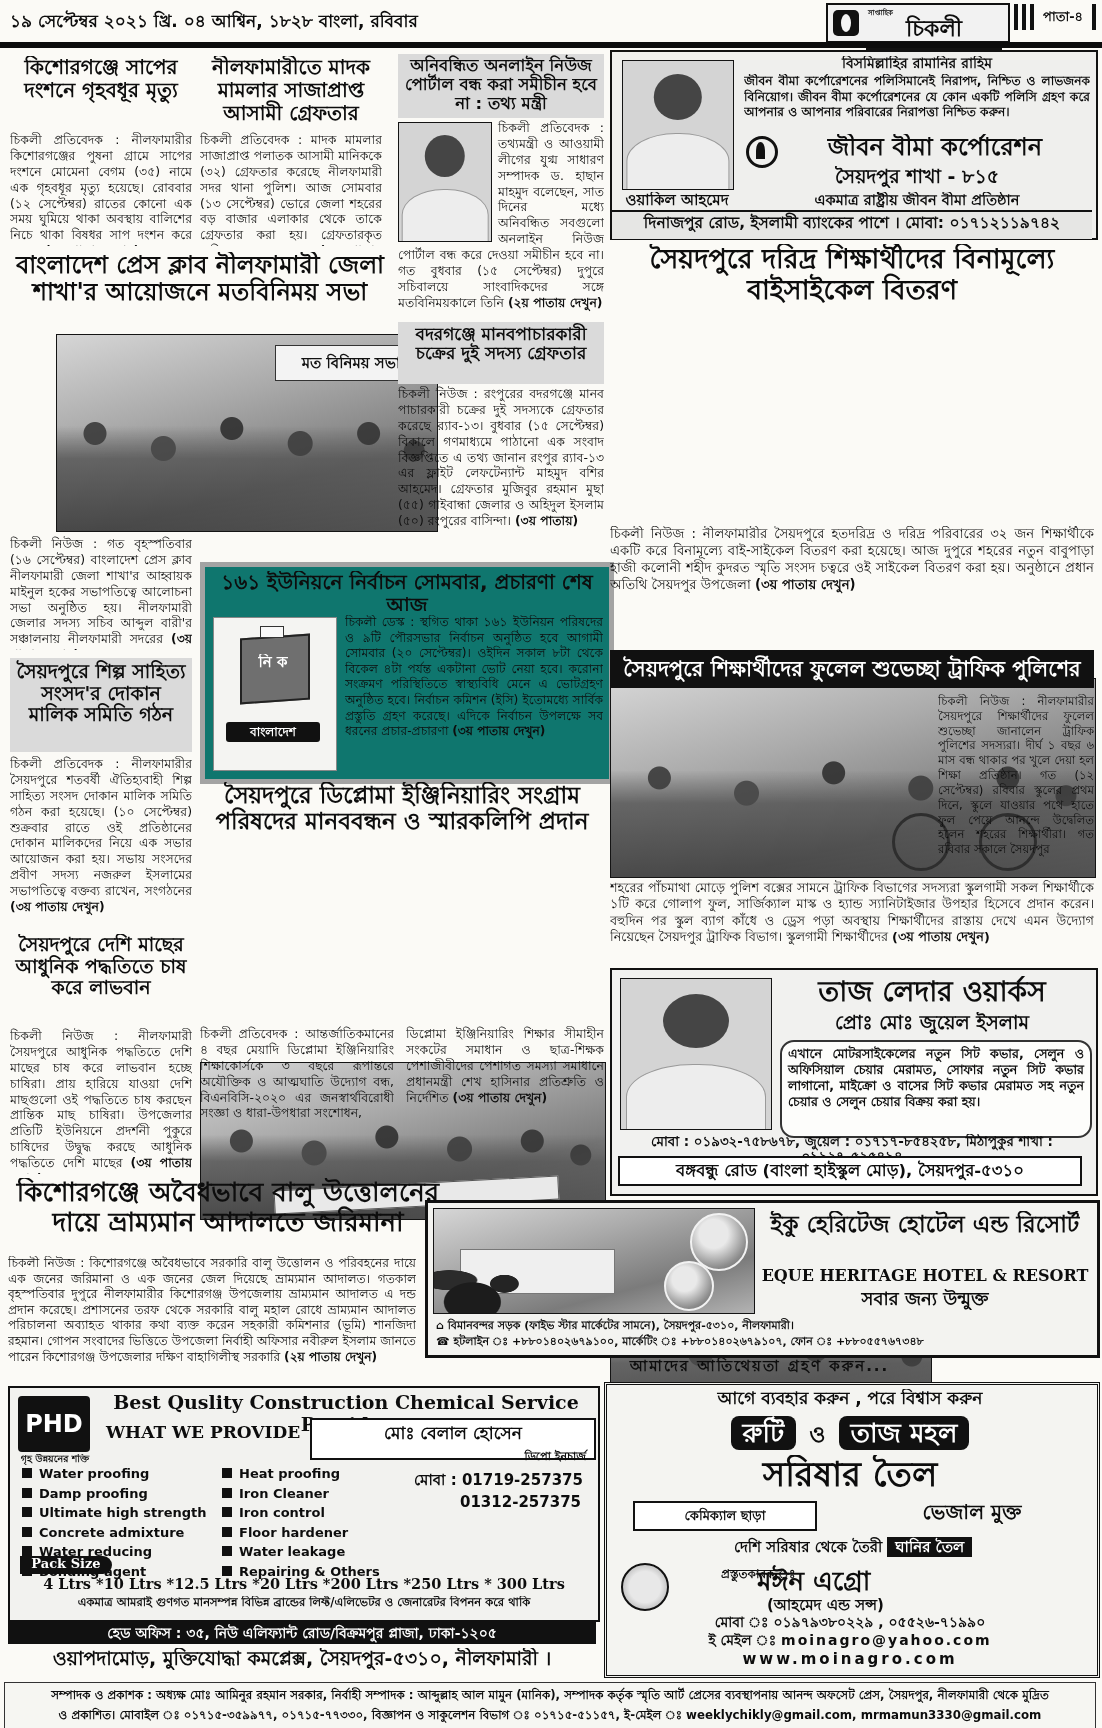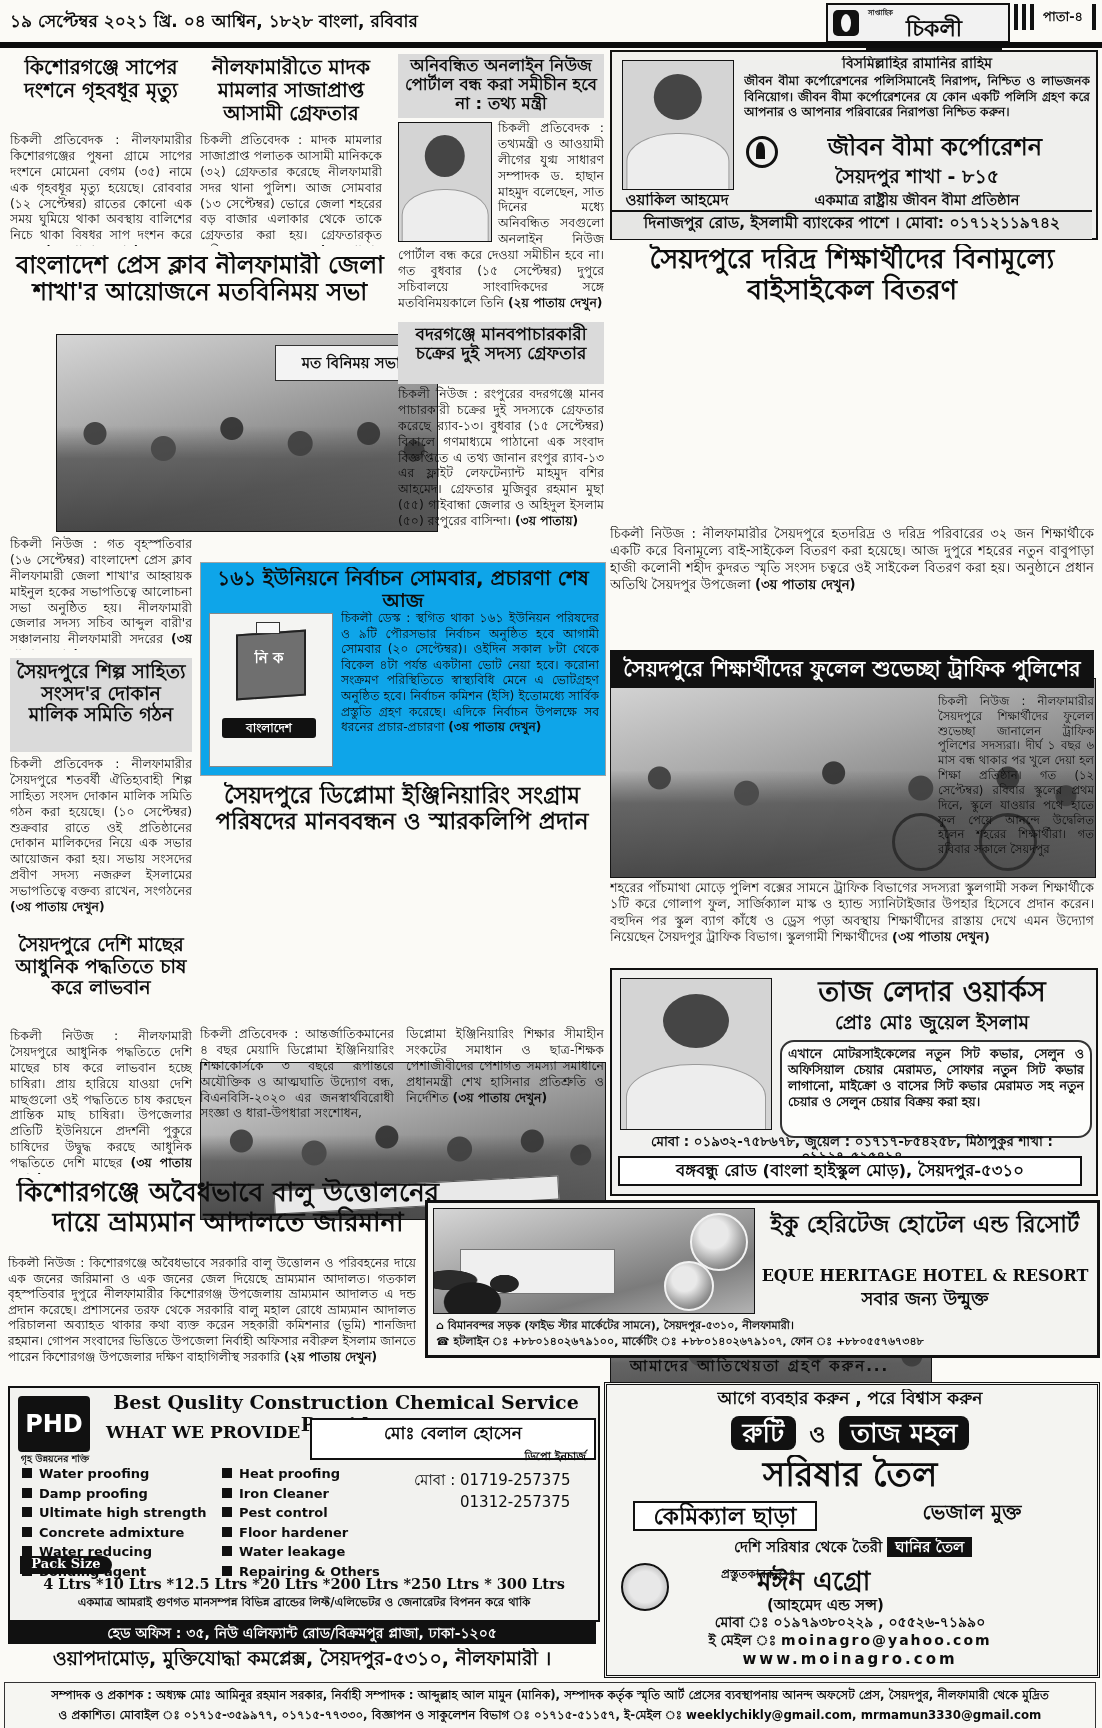--- a/index.html
+++ b/index.html
@@ -119,21 +119,21 @@
     <span>চিকলী নিউজ : নীলফামারী সৈয়দপুরে আধুনিক পদ্ধতিতে দেশি মাছের চাষ করে লাভবান হচ্ছে চাষিরা। প্রায় হারিয়ে যাওয়া দেশি মাছগুলো ওই পদ্ধতিতে চাষ করছেন প্রান্তিক মাছ চাষিরা। উপজেলার প্রতিটি ইউনিয়নে প্রদর্শনী পুকুরে চাষিদের উদ্বুদ্ধ করছে আধুনিক পদ্ধতিতে দেশি মাছের</span>
     <span class="more">(৩য় পাতায় দেখুন)</span>
   </div>
 
   <div class="a t gb" style="left:398px;top:322px;width:198px;height:56px;font-size:17px;">বদরগঞ্জে মানবপাচারকারী চক্রের দুই সদস্য গ্রেফতার</div>
   <div class="a j" style="left:398px;top:386px;width:206px;height:170px;">
     <span>চিকলী নিউজ : রংপুরের বদরগঞ্জে মানব পাচারকারী চক্রের দুই সদস্যকে গ্রেফতার করেছে র‍্যাব-১৩। বুধবার (১৫ সেপ্টেম্বর) বিকালে গণমাধ্যমে পাঠানো এক সংবাদ বিজ্ঞপ্তিতে এ তথ্য জানান রংপুর র‍্যাব-১৩ এর ফ্লাইট লেফটেন্যান্ট মাহমুদ বশির আহমেদ। গ্রেফতার মুজিবুর রহমান মুছা (৫৫) গাইবান্ধা জেলার ও অহিদুল ইসলাম (৫০) রংপুরের বাসিন্দা।</span>
     <span class="more">(৩য় পাতায়)</span>
   </div>
 
-  <div class="a" style="left:200px;top:562px;width:404px;height:212px;background:#0ea5e9;border:1px solid #a3a3a3;">
+  <div class="a" style="left:200px;top:562px;width:404px;height:212px;background:#0f766e;border:5px solid #a3a3a3;">
     <div class="a t" style="left:4px;top:4px;width:396px;height:40px;font-size:20px;">১৬১ ইউনিয়নে নির্বাচন সোমবার, প্রচারণা শেষ আজ</div>
     <div class="a" style="left:8px;top:50px;width:122px;height:152px;border:1px solid #888;background:#f4f4f2;">
       <span class="a" style="left:26px;top:18px;width:66px;height:62px;background:#6f6f6f;border:2px solid #222;transform:skewY(-4deg);"></span>
       <span class="a" style="left:46px;top:8px;width:22px;height:10px;background:#f8f8f8;border:1px solid #333;"></span>
       <span class="a t" style="left:26px;top:36px;width:66px;color:#fff;font-size:15px;">নি ক</span>
       <span class="a t inv" style="left:12px;top:104px;width:94px;height:20px;font-size:12px;line-height:20px;border-radius:3px;">বাংলাদেশ</span>
     </div>
     <div class="a j" style="left:140px;top:48px;width:258px;height:158px;font-size:12.2px;">
       <span>চিকলী ডেস্ক : স্থগিত থাকা ১৬১ ইউনিয়ন পরিষদের ও ৯টি পৌরসভার নির্বাচন অনুষ্ঠিত হবে আগামী সোমবার (২০ সেপ্টেম্বর)। ওইদিন সকাল ৮টা থেকে বিকেল ৪টা পর্যন্ত একটানা ভোট নেয়া হবে। করোনা সংক্রমণ পরিস্থিতিতে স্বাস্থ্যবিধি মেনে এ ভোটগ্রহণ অনুষ্ঠিত হবে। নির্বাচন কমিশন (ইসি) ইতোমধ্যে সার্বিক প্রস্তুতি গ্রহণ করেছে। এদিকে নির্বাচন উপলক্ষে সব ধরনের প্রচার-প্রচারণা</span>
       <span class="more">(৩য় পাতায় দেখুন)</span>
@@ -225,47 +225,47 @@
       <div><span class="bullet"></span><span>Water proofing</span></div>
       <div><span class="bullet"></span><span>Damp proofing</span></div>
       <div><span class="bullet"></span><span>Ultimate high strength</span></div>
       <div><span class="bullet"></span><span>Concrete admixture</span></div>
       <div><span class="bullet"></span><span>Water reducing</span></div>
       <div><span class="bullet"></span><span>Bonding agent</span></div>
     </div>
     <div class="a" style="left:212px;top:76px;width:180px;font-size:13px;font-weight:bold;line-height:1.5;">
       <div><span class="bullet"></span><span>Heat proofing</span></div>
       <div><span class="bullet"></span><span>Iron Cleaner</span></div>
-      <div><span class="bullet"></span><span>Pest control</span></div>
+      <div><span class="bullet"></span><span>Iron control</span></div>
       <div><span class="bullet"></span><span>Floor hardener</span></div>
       <div><span class="bullet"></span><span>Water leakage</span></div>
       <div><span class="bullet"></span><span>Repairing &amp; Others</span></div>
     </div>
-    <div class="a" style="left:404px;top:80px;width:180px;font-size:15px;font-weight:normal;">
+    <div class="a" style="left:404px;top:80px;width:180px;font-size:15px;font-weight:bold;">
       <span>মোবা :</span>
       <span>01719-257375</span><br>
       <span style="padding-left:46px;">01312-257375</span>
     </div>
 
     <div class="a inv serif" style="left:10px;top:168px;width:92px;height:18px;font-weight:bold;font-size:13px;text-align:center;border-radius:0 9px 9px 0;">Pack Size</div>
     <div class="a t serif" style="left:8px;top:188px;width:572px;font-size:14.5px;">4 Ltrs *10 Ltrs *12.5 Ltrs *20 Ltrs *200 Ltrs *250 Ltrs * 300 Ltrs</div>
     <div class="a t" style="left:8px;top:208px;width:572px;font-size:11.5px;">একমাত্র আমরাই গুণগত মানসম্পন্ন বিভিন্ন ব্রান্ডের লিফ্ট/এলিভেটর ও জেনারেটর বিপনন করে থাকি</div>
   </div>
   <div class="a t inv" style="left:8px;top:1622px;width:588px;height:22px;font-size:14px;line-height:22px;">হেড অফিস : ৩৫, নিউ এলিফ্যান্ট রোড/বিক্রমপুর প্লাজা, ঢাকা-১২০৫</div>
   <div class="a t" style="left:8px;top:1648px;width:588px;font-size:19px;">ওয়াপদামোড়, মুক্তিযোদ্ধা কমপ্লেক্স, সৈয়দপুর-৫৩১০, নীলফামারী ।</div>
 
   <div class="a" style="left:604px;top:1382px;width:490px;height:290px;border:3px double #111;background:#f4f4f1;">
     <div class="a t" style="left:4px;top:4px;width:478px;font-size:17px;">আগে ব্যবহার করুন , পরে বিশ্বাস করুন</div>
     <div class="a" style="left:4px;top:28px;width:478px;text-align:center;">
       <span class="inv" style="font-weight:bold;font-size:26px;padding:2px 12px;border-radius:8px;">রুটি</span>
       <span style="font-weight:bold;font-size:22px;margin:0 8px;">ও</span>
       <span class="inv" style="font-weight:bold;font-size:26px;padding:2px 12px;border-radius:8px;">তাজ মহল</span>
     </div>
     <div class="a t" style="left:4px;top:70px;width:478px;font-size:34px;">সরিষার তৈল</div>
-    <div class="a box" style="left:26px;top:116px;width:180px;height:26px;font-weight:bold;font-size:23px;text-align:center;line-height:26px;background:#fff;">কেমিক্যাল ছাড়া</div>
+    <div class="a box" style="left:26px;top:116px;width:180px;height:26px;font-weight:bold;font-size:13px;text-align:center;line-height:26px;background:#fff;">কেমিক্যাল ছাড়া</div>
     <div class="a t" style="left:270px;top:116px;width:190px;font-size:20px;">ভেজাল মুক্ত</div>
     <div class="a" style="left:26px;top:150px;width:440px;text-align:center;">
       <span style="font-weight:bold;font-size:15px;">দেশি সরিষার থেকে তৈরী</span>
       <span class="inv" style="font-weight:bold;font-size:15px;padding:1px 8px;">ঘানির তৈল</span>
     </div>
     <div class="a" style="left:14px;top:178px;width:44px;height:44px;border:2px solid #111;border-radius:50%;background:radial-gradient(circle,#e8e8e8 0 50%,#9a9a9a 100%);"></div>
     <div class="a" style="left:66px;top:180px;font-size:12px;font-weight:bold;margin-left:48px;">প্রস্তুতকারক ঃ</div>
     <div class="a" style="left:150px;top:176px;font-size:26px;font-weight:bold;">মঈন এগ্রো</div>
     <div class="a" style="left:160px;top:208px;font-size:15px;font-weight:bold;">(আহমেদ এন্ড সন্স)</div>
     <div class="a t" style="left:4px;top:230px;width:478px;font-size:14px;">মোবা ঃ ০১৯৭৯৩৮০২২৯ , ০৫৫২৬-৭১৯৯০</div>

